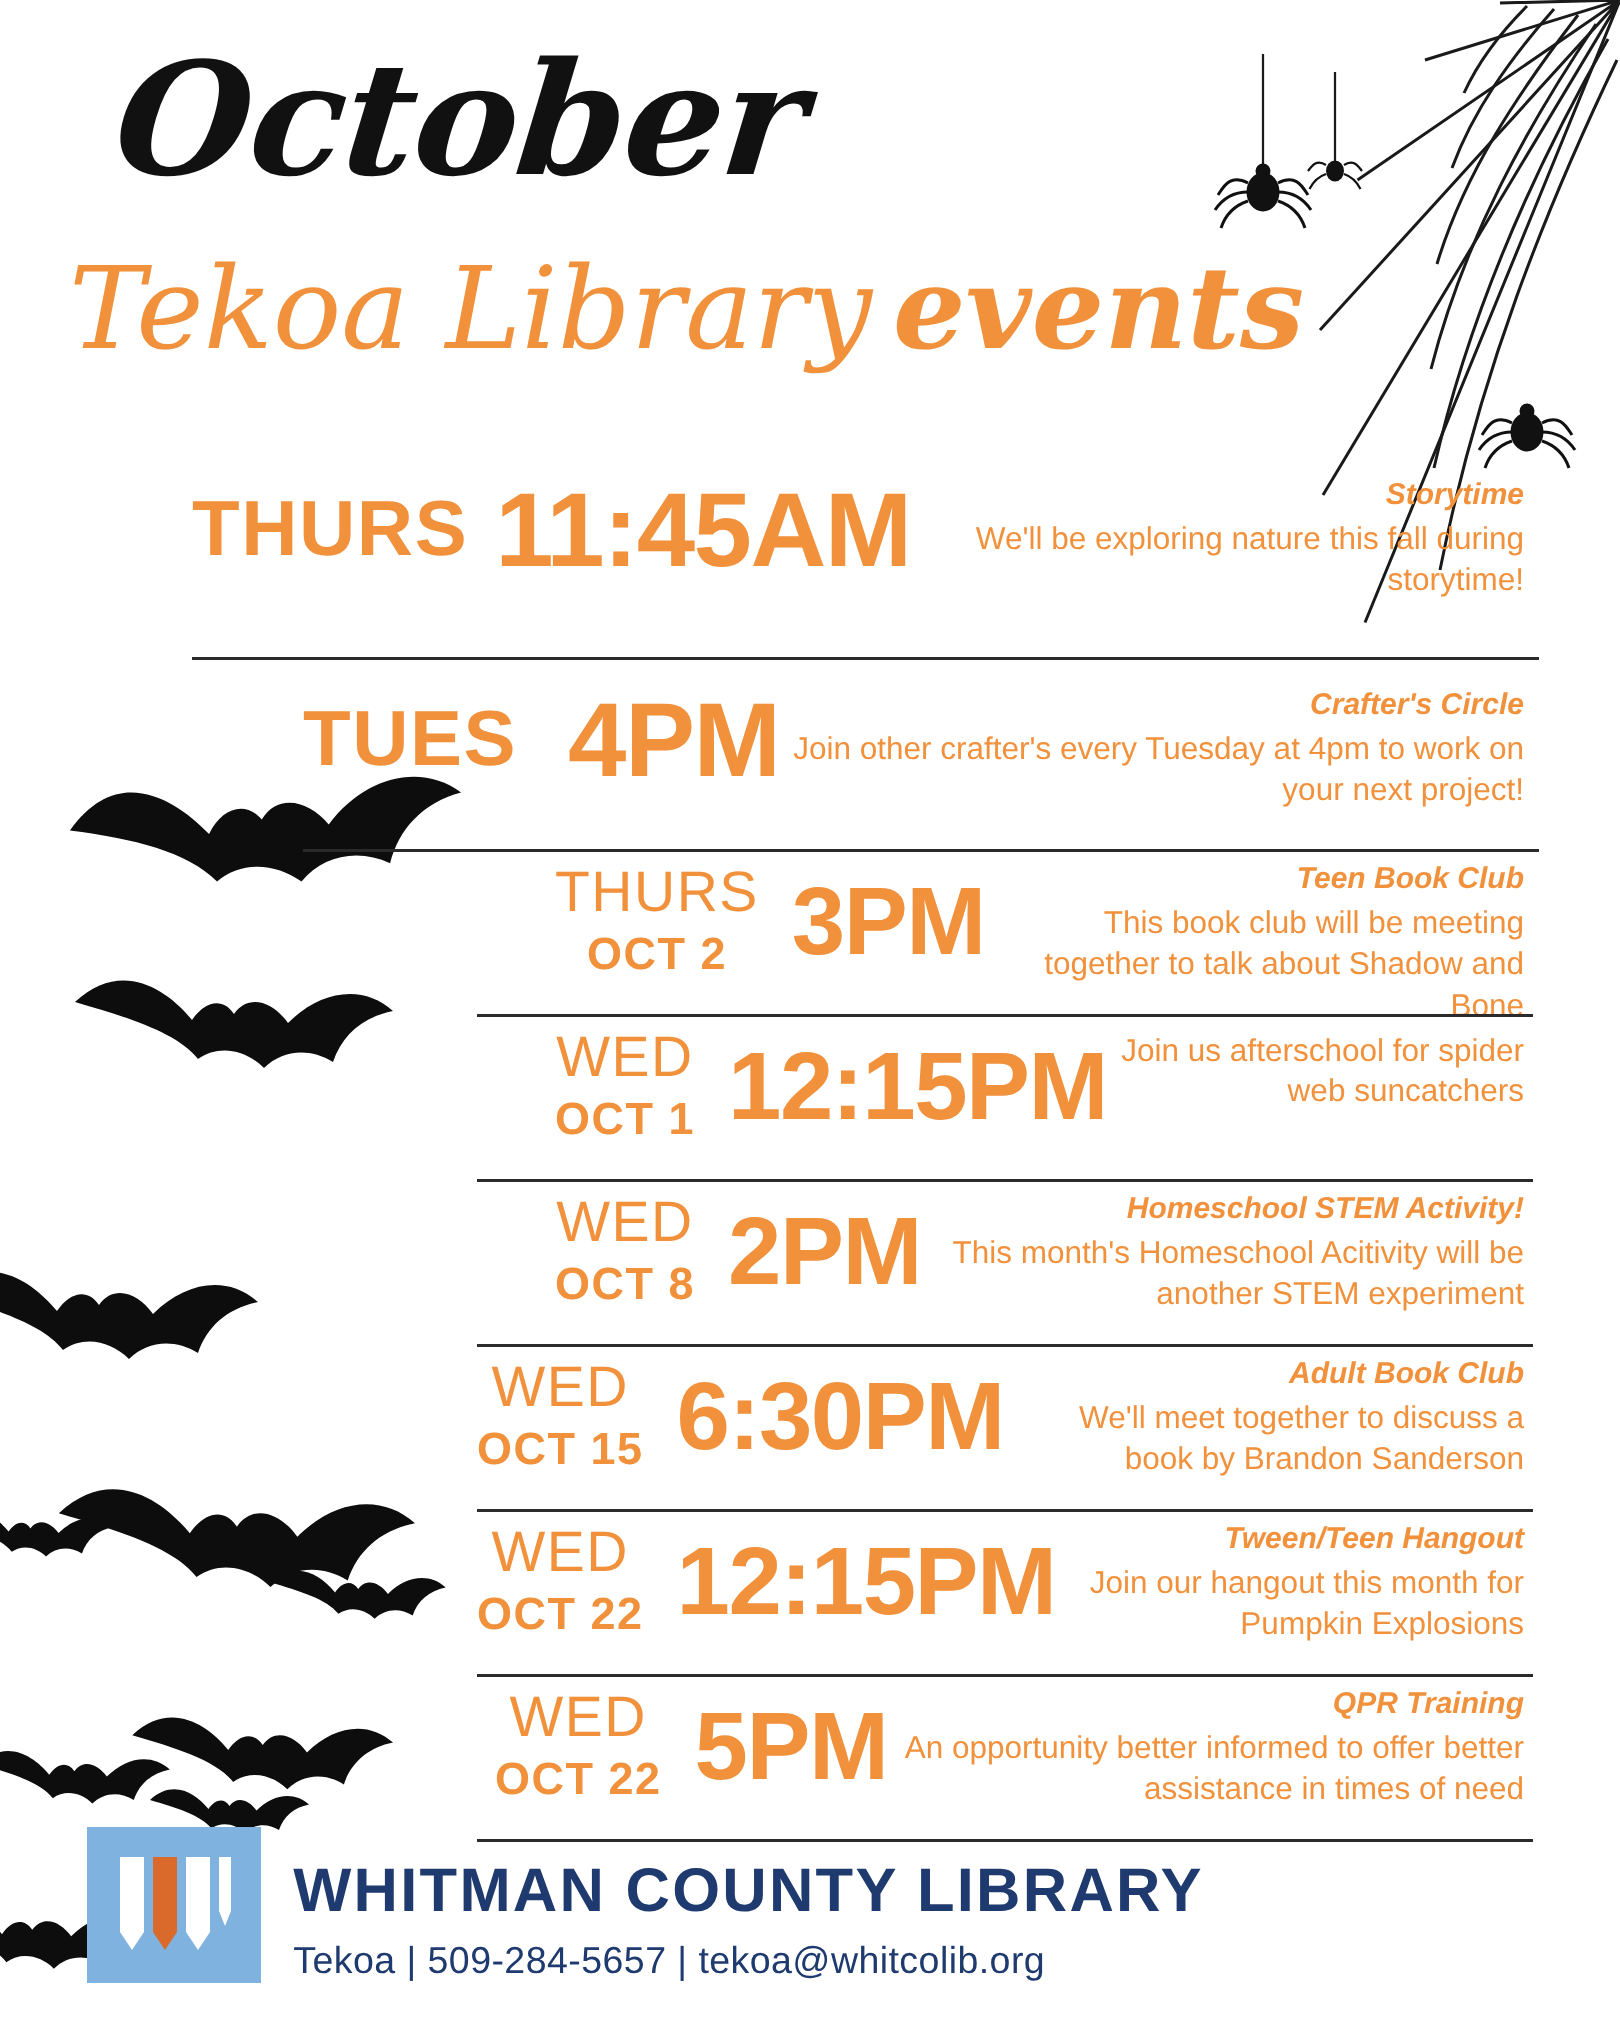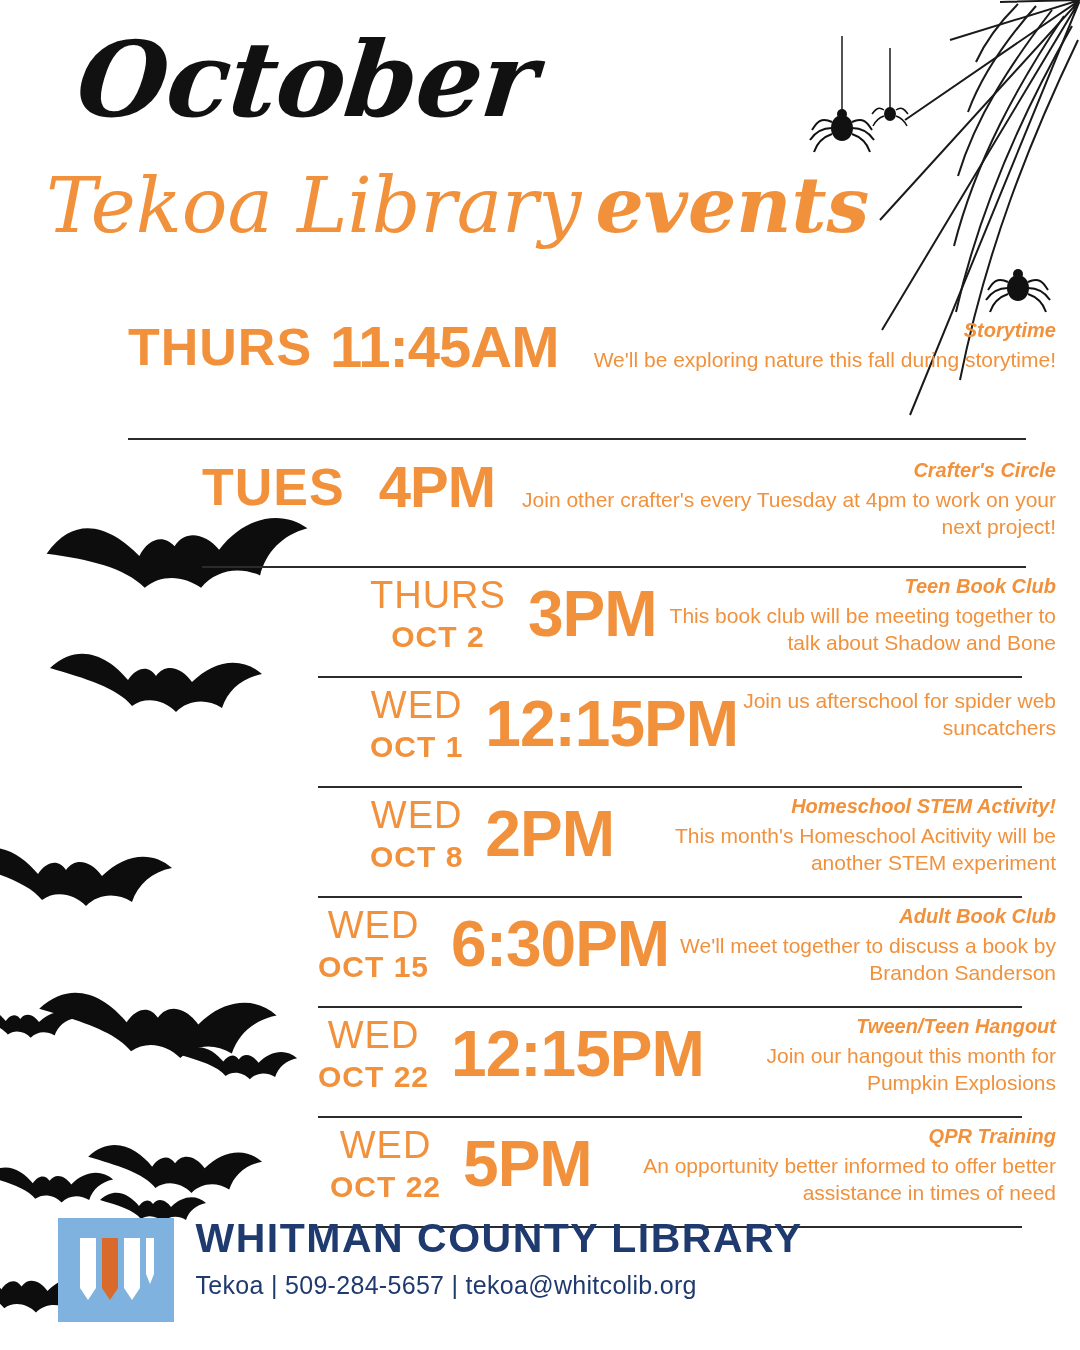--- a/index.html
+++ b/index.html
@@ -82,43 +82,43 @@
     font-size: 64px;
     font-weight: bold;
     letter-spacing: -1px;
     line-height: 1;
   }
 
   .desc {
     text-align: right;
     color: #F1913C;
     flex: 1;
-    padding-right: 24px;
+    padding-right: 64px;
   }
   .desc .dtitle {
     font-weight: bold;
     font-style: italic;
     font-size: 20px;
     line-height: 1.25;
   }
   .desc .dbody {
     font-size: 21px;
     line-height: 1.3;
     margin-top: 3px;
   }
 
   
   .row-big { padding-top: 4px; }
   .row-big .dayname { font-size: 52px; font-weight: bold; letter-spacing: 1px; }
-  .row-big .time { font-size: 58px; }
+  .row-big .time { font-size: 70px; }
 
   
   .footer {
     position: absolute; left: 0; bottom: 28px; width: 860px;
-    display: flex; align-items: flex-start; justify-content: center;
+    display: flex; align-items: flex-end; justify-content: center;
   }
   .logo-mark {
     width: 116px; height: 104px;
     background: #7FB2DE;
     display: flex; align-items: center; justify-content: center;
     margin-right: 22px;
   }
   .footer-text { color: #1F3A6E; }
   .footer-name {
     font-size: 41px; font-weight: bold; letter-spacing: 1.5px; line-height: 1;

